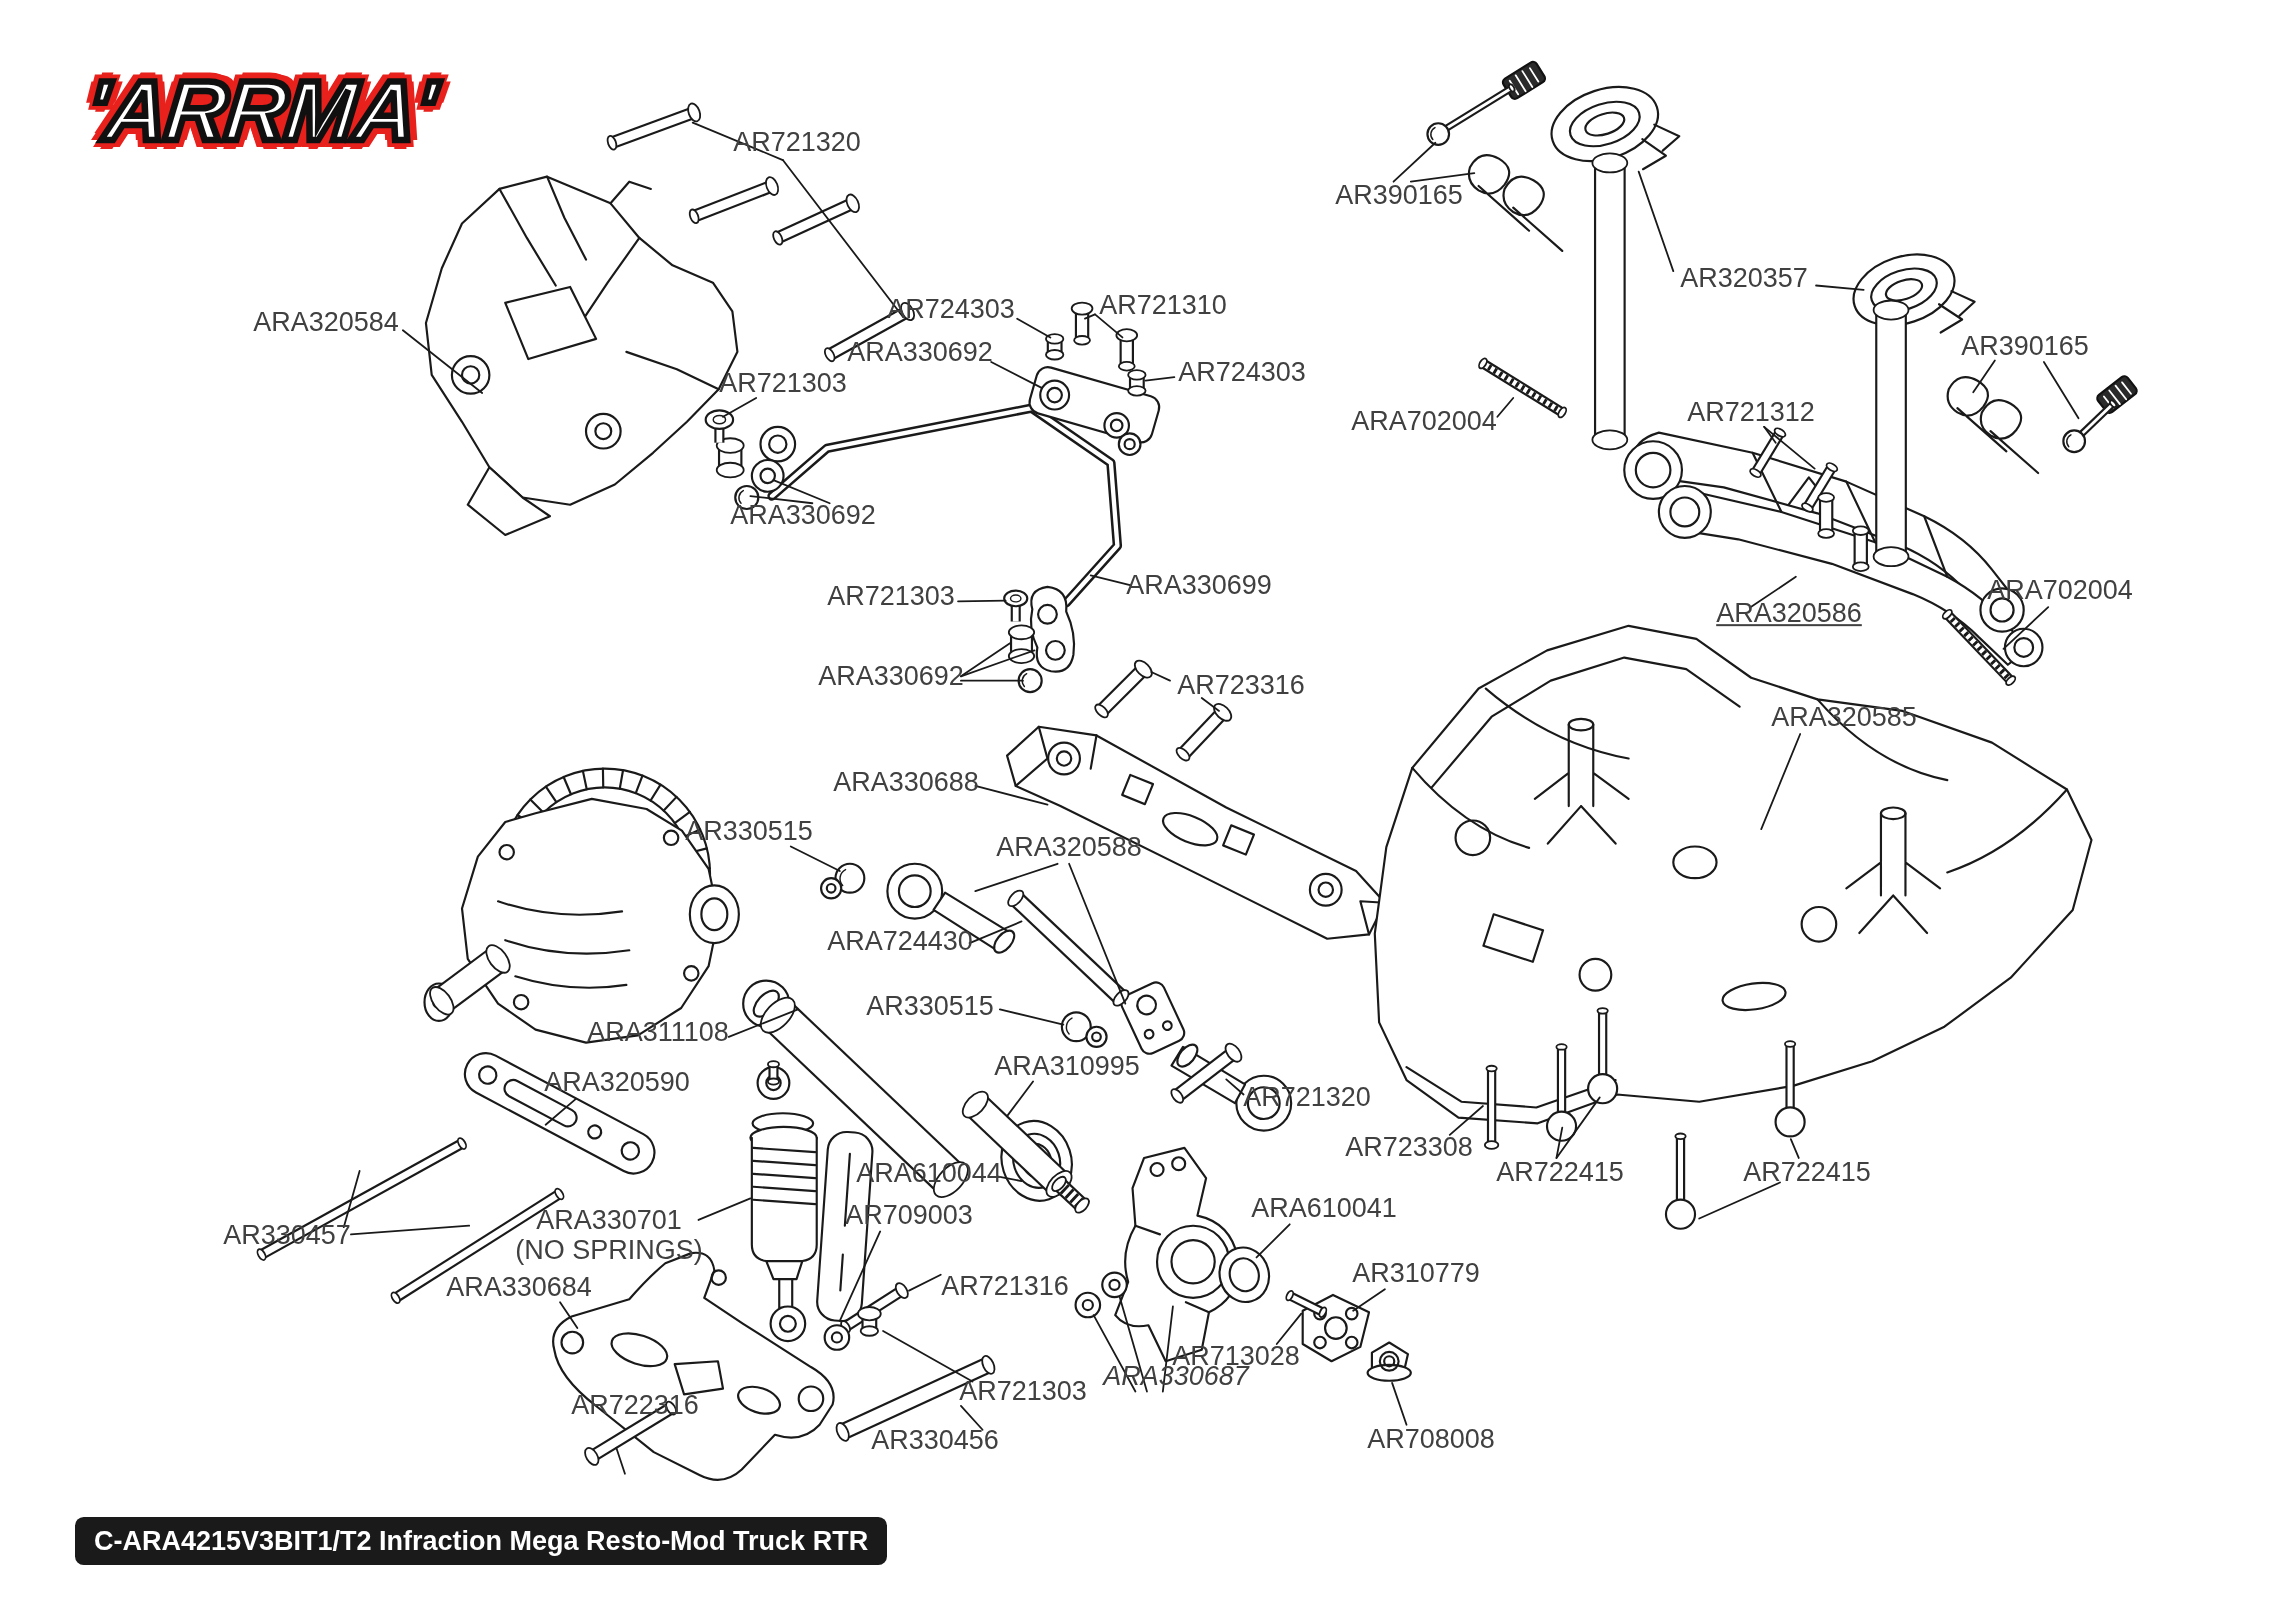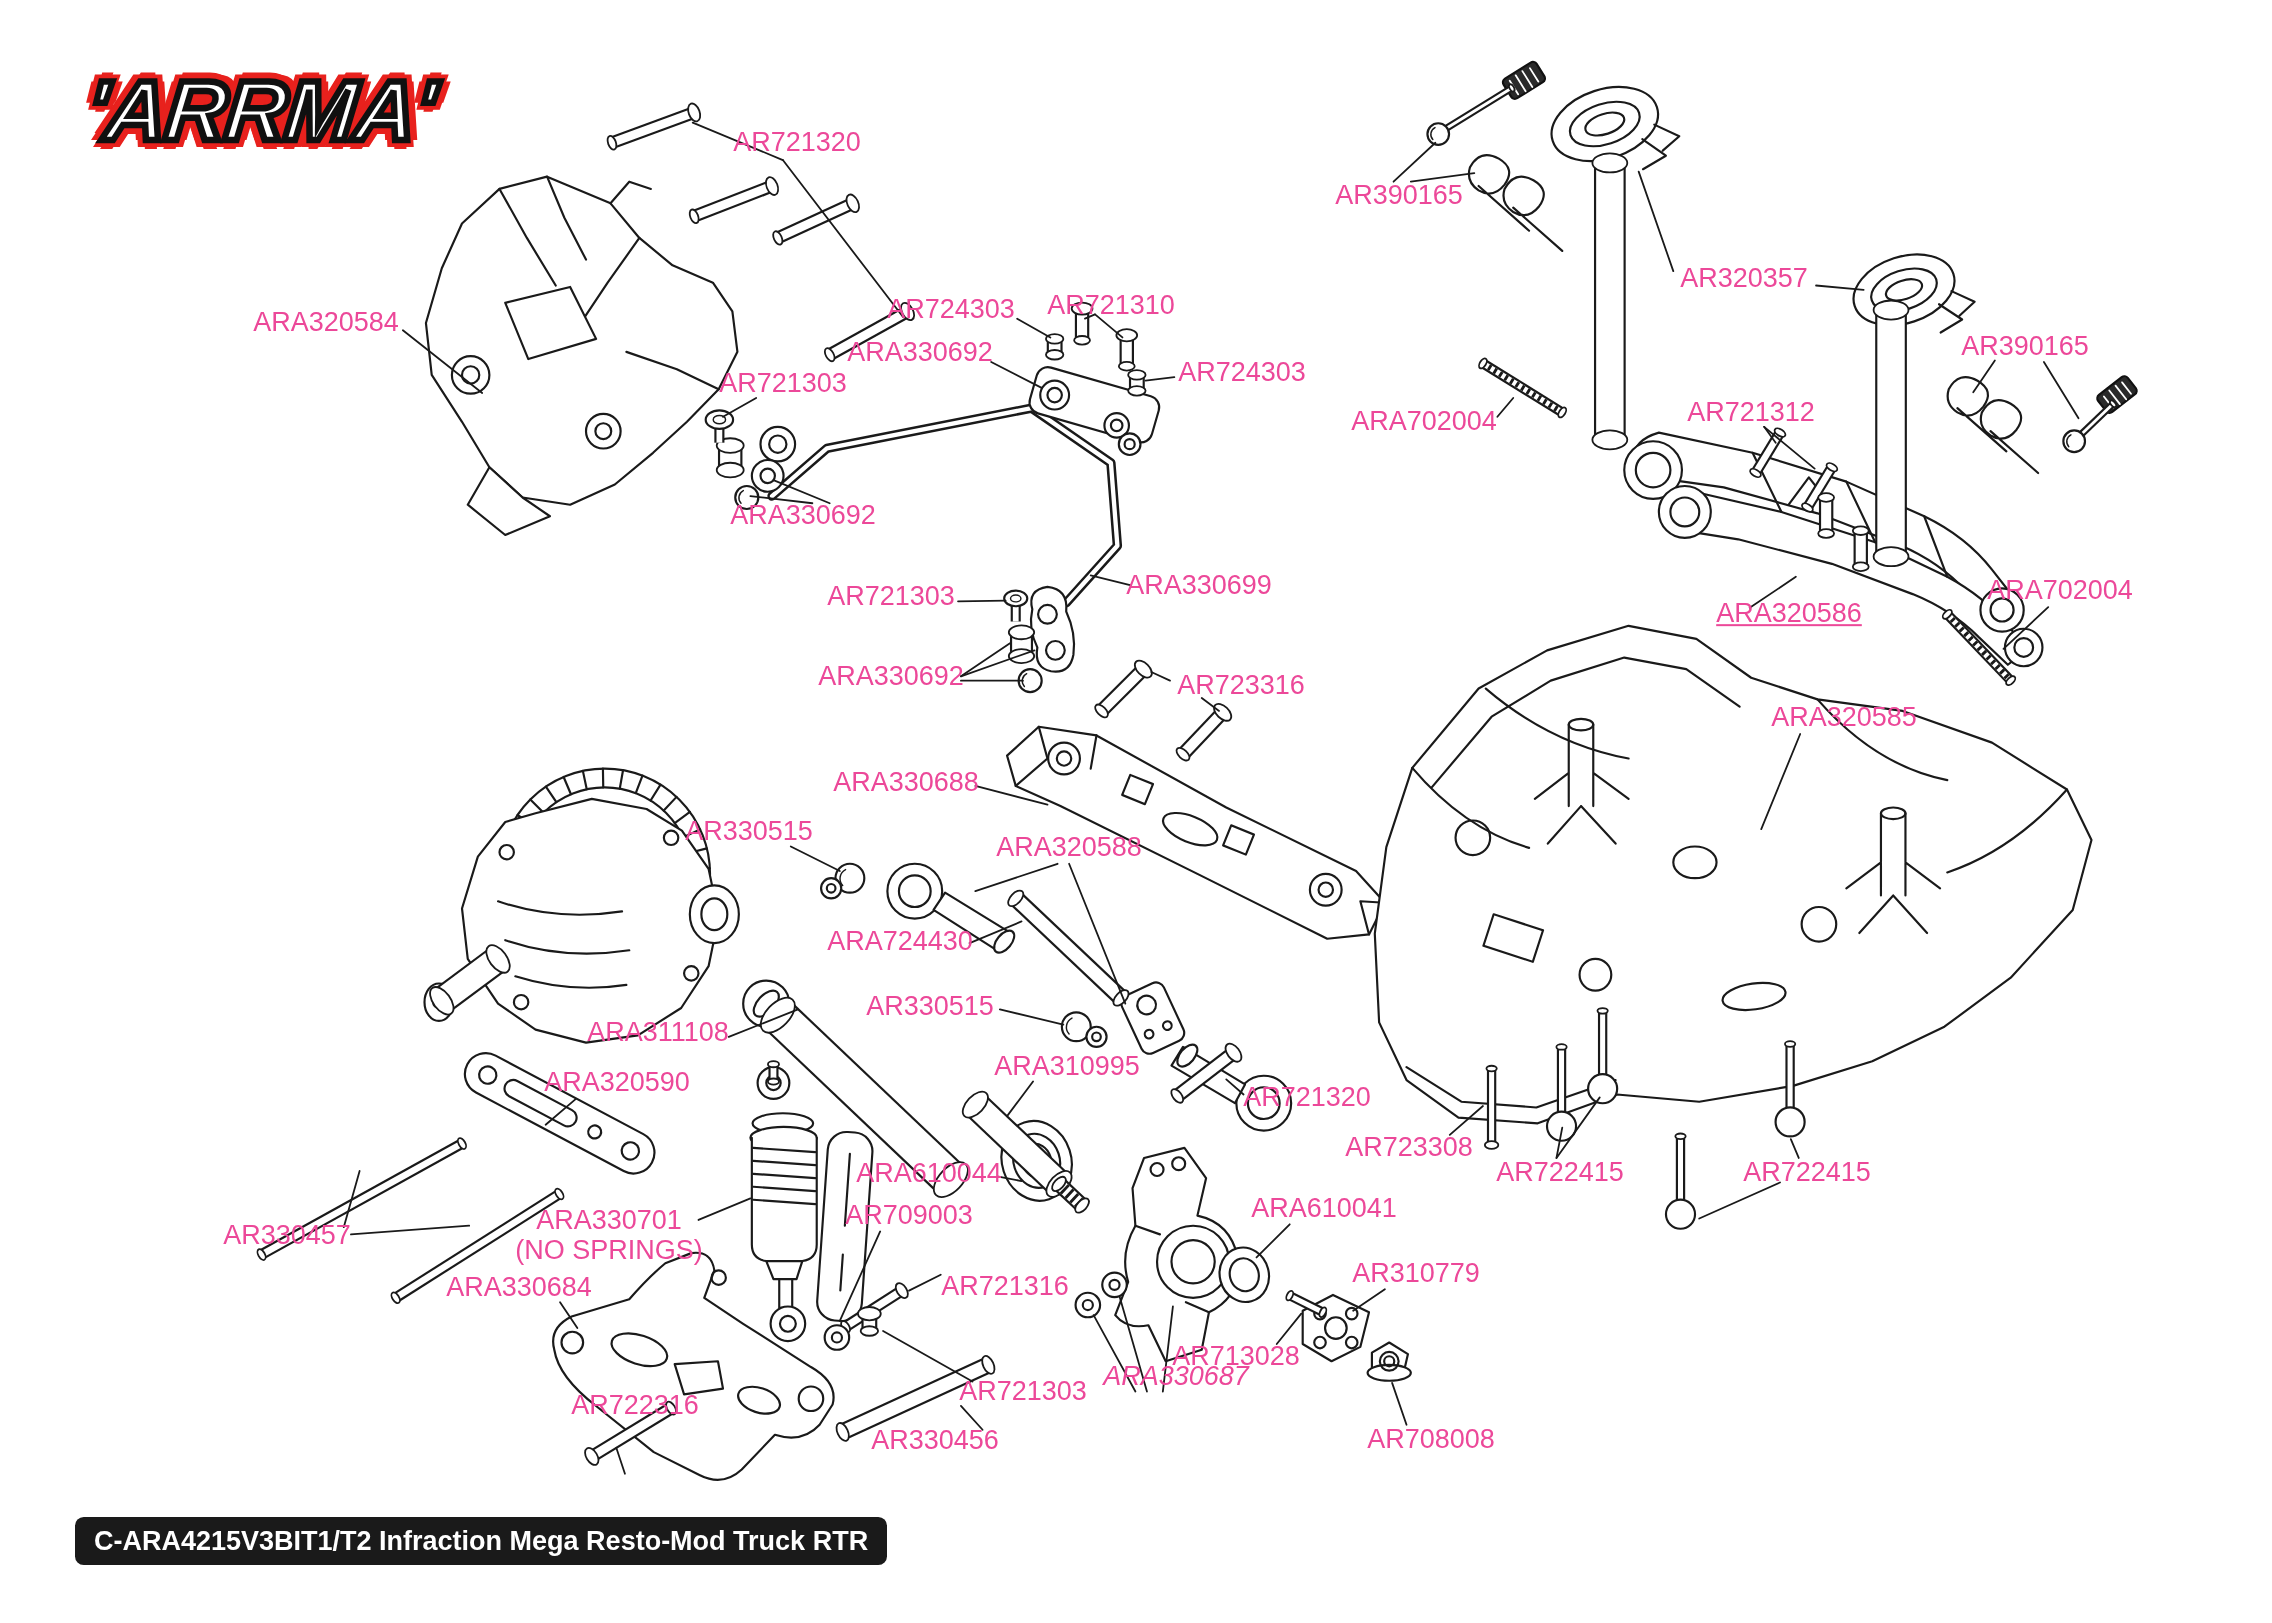--- a/index.html
+++ b/index.html
@@ -1,20 +1,20 @@
 <!DOCTYPE html>
 <html style="font-size:11.5px"><head>
 <meta charset="utf-8">
 <style>
   html,body{margin:0;padding:0;background:#fff;}
   .stage{position:relative;width:2273px;height:1623px;background:#ffffff;overflow:hidden;
          font-family:"Liberation Sans",sans-serif;}
   svg{position:absolute;left:0;top:0;}
   .callout{position:absolute;transform:translate(-50%,-50%);font-size:27px;line-height:1.1;
-           color:#ec4899;white-space:nowrap;text-align:center;letter-spacing:0px;}
+           color:#404040;white-space:nowrap;text-align:center;letter-spacing:0px;}
   .logo{position:absolute;left:87px;top:62px;font-weight:900;font-style:italic;
         font-size:85px;letter-spacing:-1.4px;color:#fff;transform:skewX(-6deg);
         -webkit-text-stroke:6.5px #101010;
         text-shadow:-10px 0 0 #e8211d,10px 0 0 #e8211d,0 -8.7px 0 #e8211d,0 8.7px 0 #e8211d,
                     -7.2px -7.2px 0 #e8211d,7.2px -7.2px 0 #e8211d,-7.2px 7.2px 0 #e8211d,7.2px 7.2px 0 #e8211d;}
   .titlebox{position:absolute;left:1931px;top:84px;width:283px;height:48px;border:2.9px solid #1a1a1a;
             border-radius:10px;display:flex;align-items:center;justify-content:center;
             font-size:39px;font-weight:bold;color:#1a1a1a;background:#fff;}
   .footerbar{position:absolute;left:75px;top:1517px;height:48px;background:#1a1a1a;border-radius:8.7px;
              display:inline-flex;align-items:center;padding:0 19px;color:#fff;font-weight:bold;
@@ -544,21 +544,21 @@
 
 
   <div class="footerbar">
     <span>C-ARA4215V3BIT1/T2 Infraction Mega Resto-Mod Truck RTR</span>
   </div>
 
   <div id="labels">
       <div class="callout" style="left: 797px; top: 143px;">AR721320</div>
       <div class="callout" style="left: 326px; top: 323px;">ARA320584</div>
       <div class="callout" style="left: 951px; top: 310px;">AR724303</div>
-      <div class="callout" style="left: 1111px; top: 306px;">AR721310</div>
+      <div class="callout" style="left: 1163px; top: 306px;">AR721310</div>
       <div class="callout" style="left: 920px; top: 353px;">ARA330692</div>
       <div class="callout" style="left: 1242px; top: 373px;">AR724303</div>
       <div class="callout" style="left: 783px; top: 384px;">AR721303</div>
       <div class="callout" style="left: 803px; top: 516px;">ARA330692</div>
       <div class="callout" style="left: 891px; top: 597px;">AR721303</div>
       <div class="callout" style="left: 1199px; top: 586px;">ARA330699</div>
       <div class="callout" style="left: 891px; top: 677px;">ARA330692</div>
       <div class="callout" style="left: 1217px; top: 686px; margin-left: 24px;">AR723316</div>
       <div class="callout" style="left: 906px; top: 783px;">ARA330688</div>
       <div class="callout" style="left: 749px; top: 832px;">AR330515</div>

